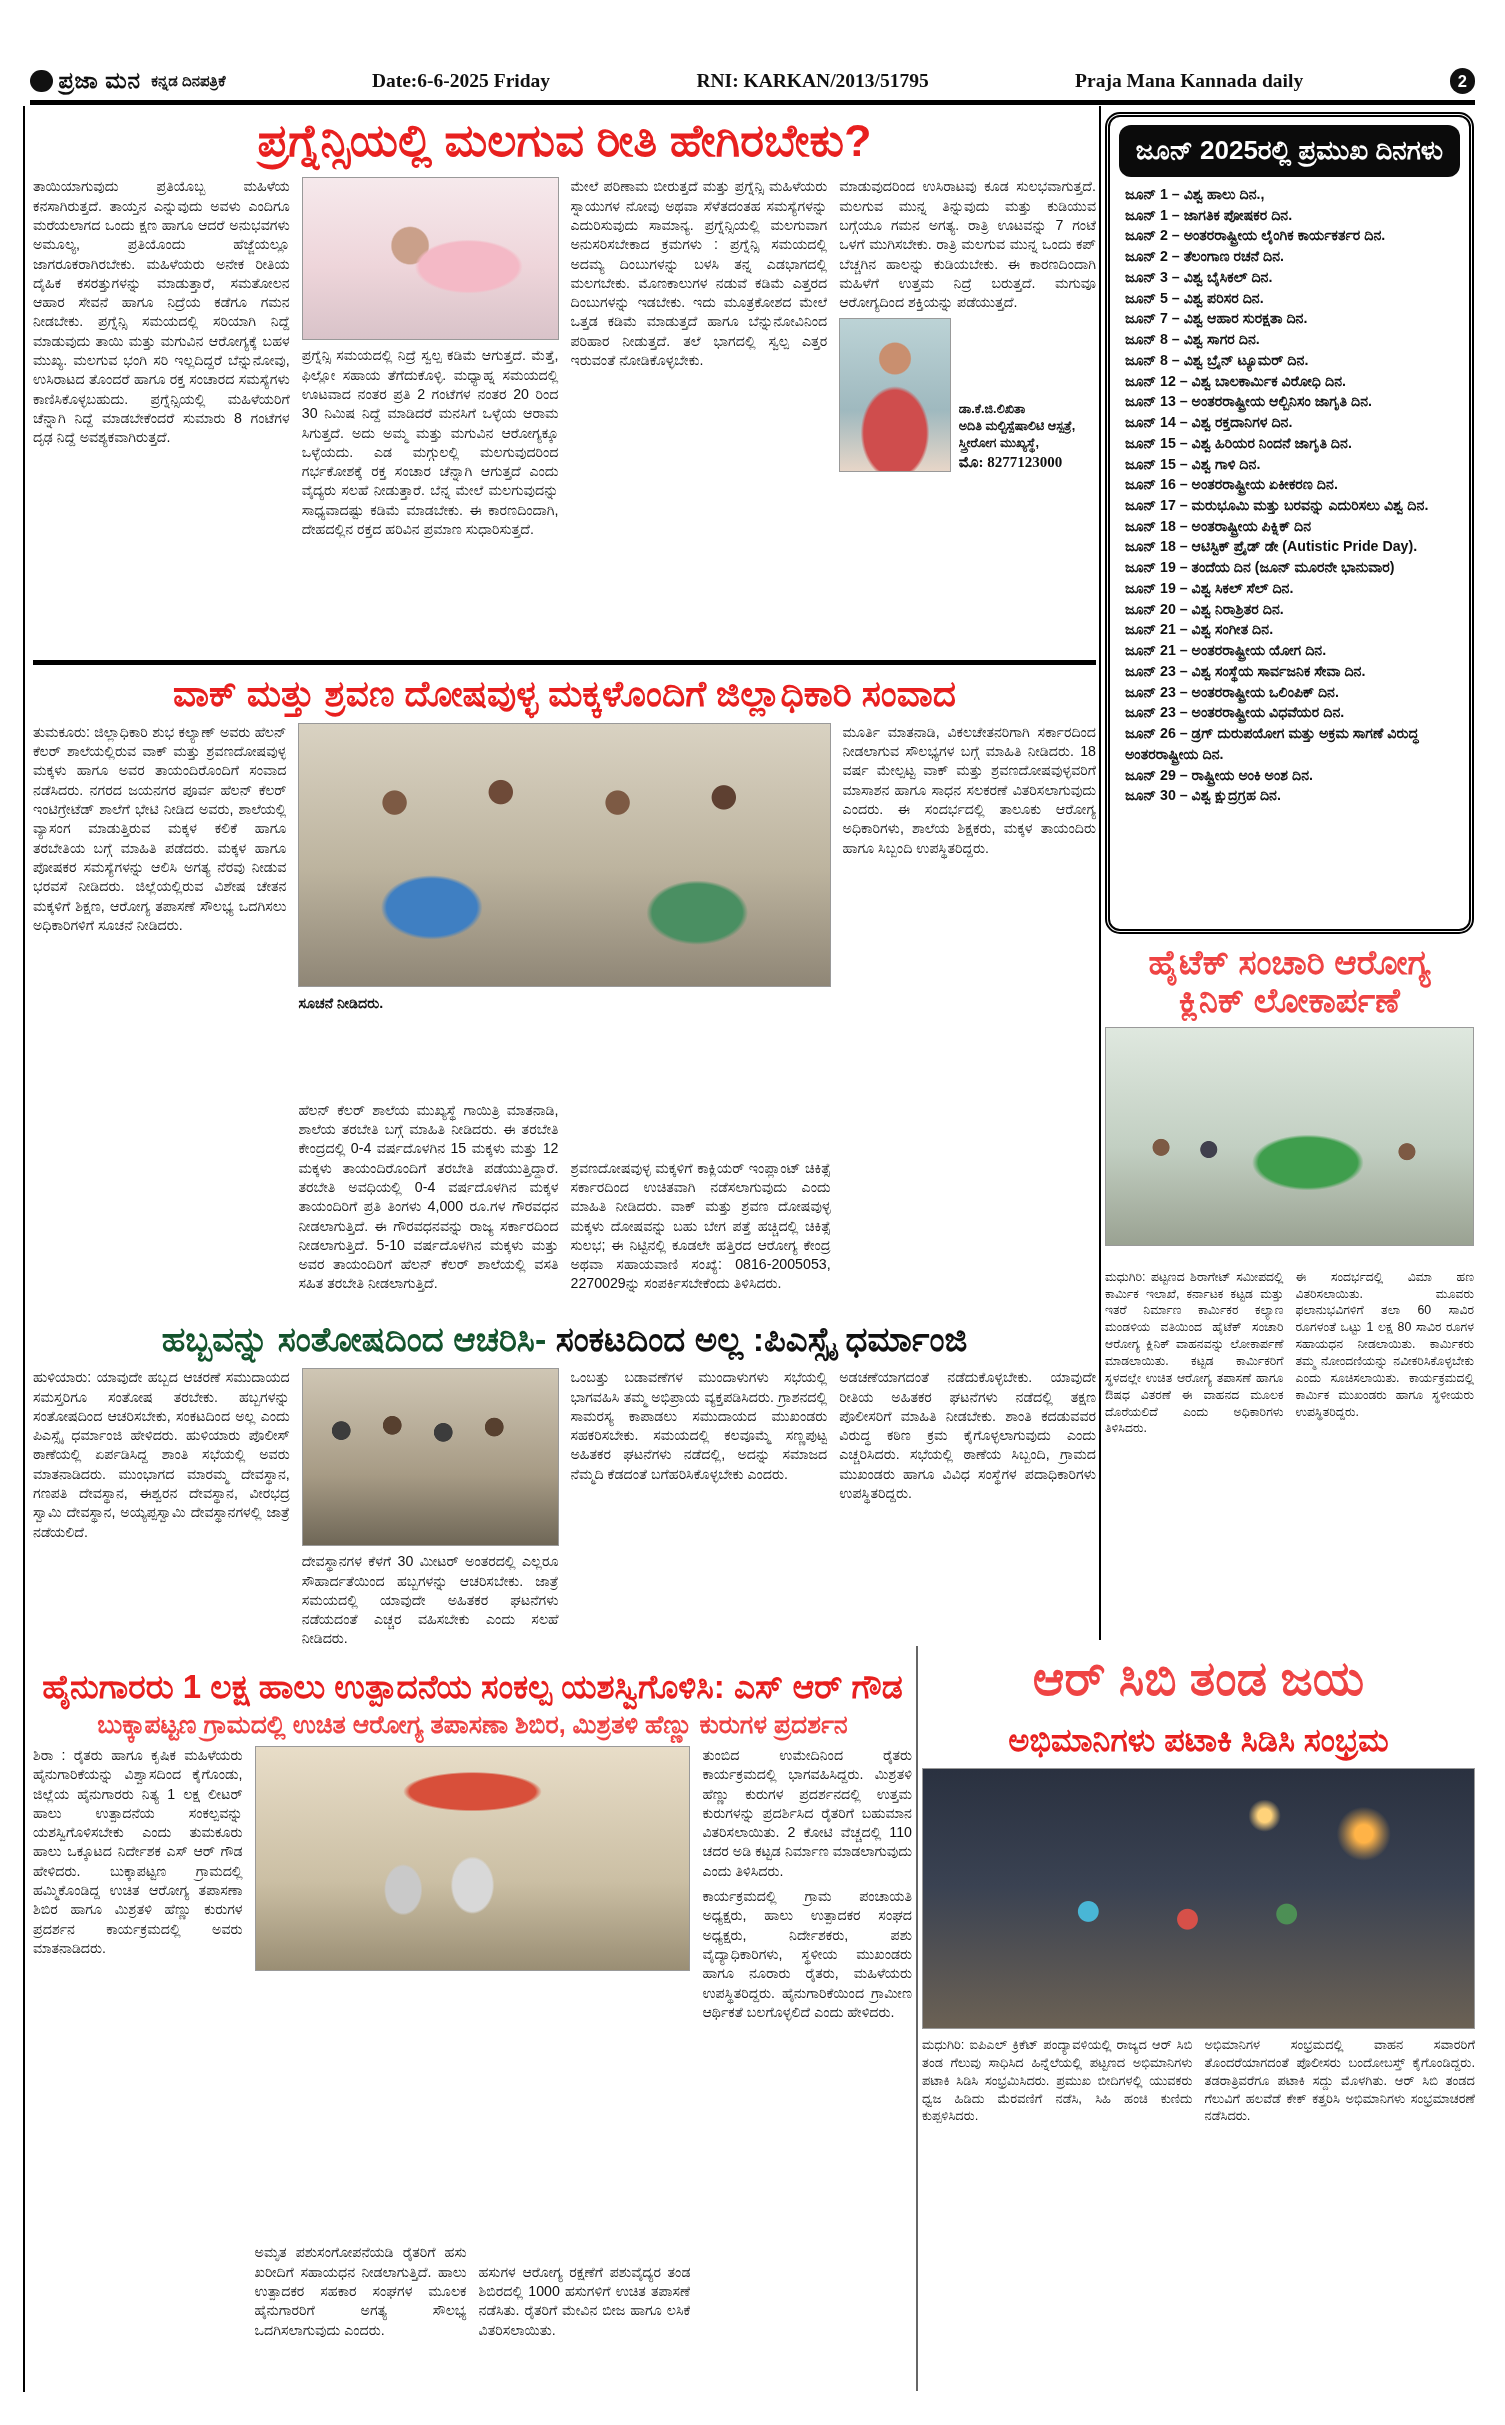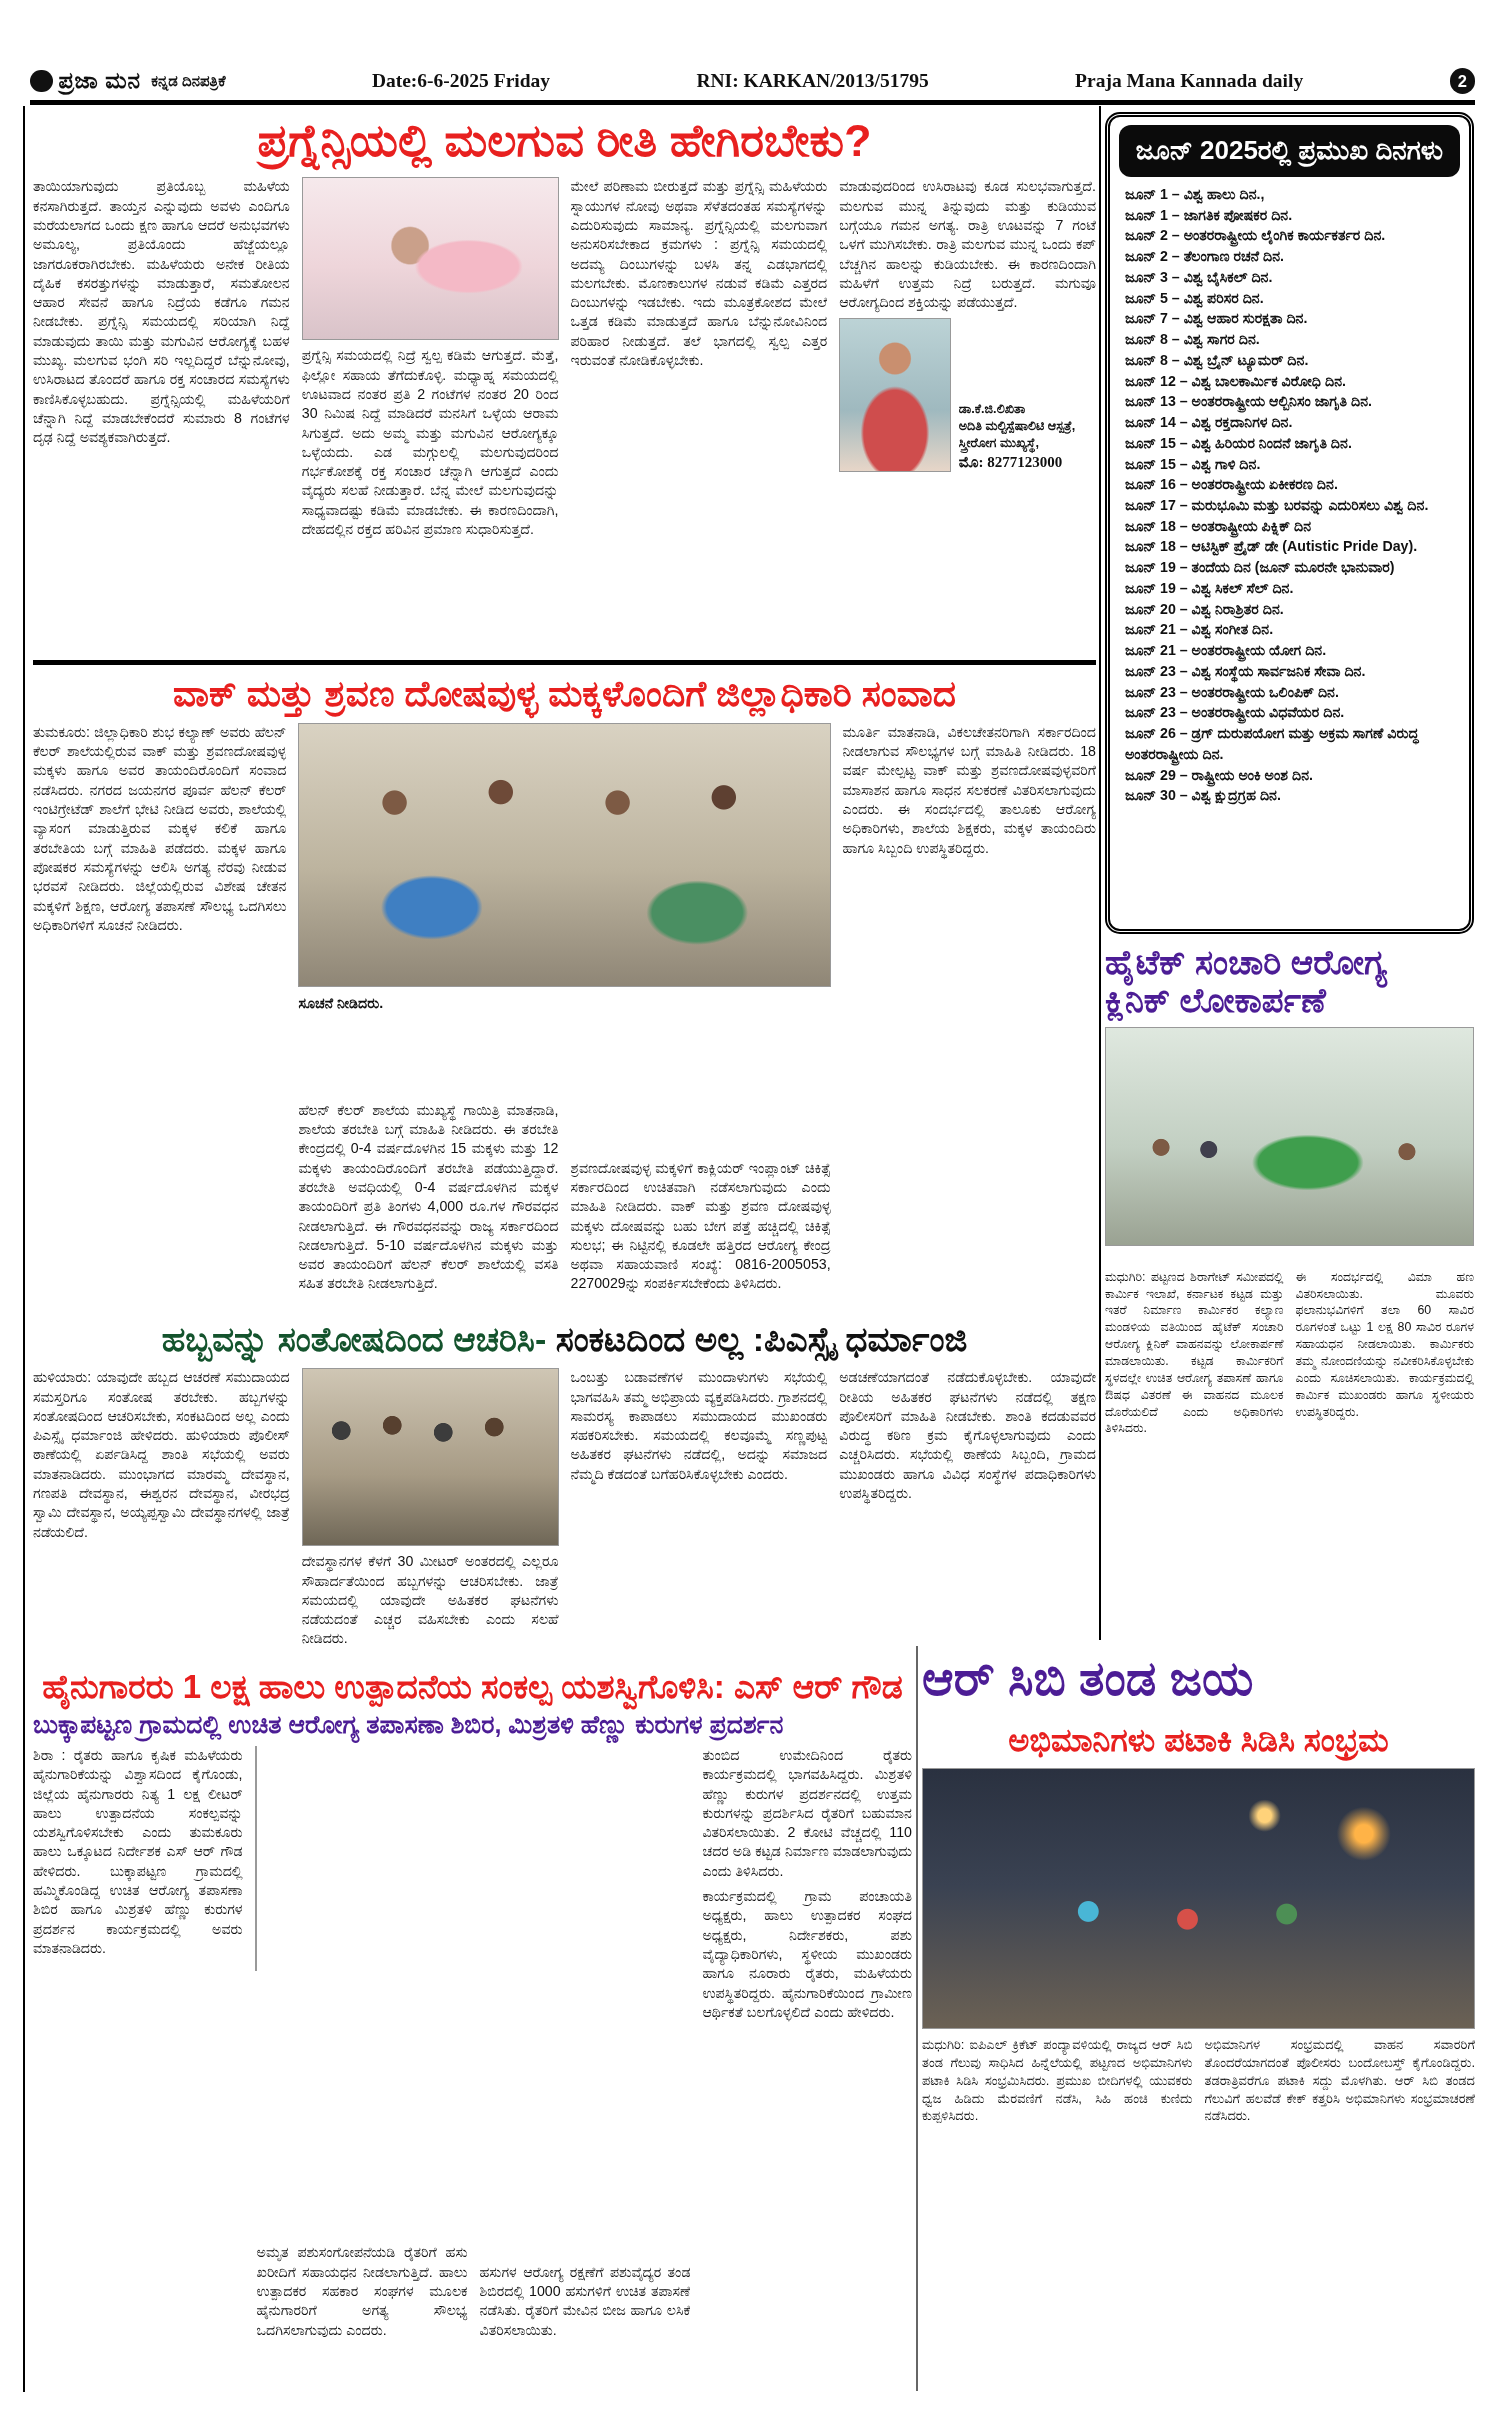--- a/index.html
+++ b/index.html
@@ -16,21 +16,21 @@
   .logo-emblem{width:22.5px;height:22.5px;border-radius:50%;background:#111;display:inline-block;}
   .mast-item{font-size:19.5px;font-weight:bold;font-family:"Liberation Serif","DejaVu Serif",serif;}
   .page-circle{width:25.5px;height:25.5px;border-radius:50%;background:#111;color:#fff;font-size:16.5px;font-weight:bold;display:flex;align-items:center;justify-content:center;}
   .mast-rule{position:absolute;left:30px;right:30px;top:100px;height:4.5px;background:#000;}
   .left-rule{position:absolute;left:22.5px;top:106px;width:2.2px;height:2286px;background:#000;}
   .mid-rule{position:absolute;left:1099px;top:106px;width:1.5px;height:1534px;background:#000;}
   .bot-rule{position:absolute;left:916px;top:1646px;width:1.5px;height:745px;background:#666;}
 
   
   .headline-red{color:#e8201f;font-weight:bold;text-align:center;line-height:1.05;}
-  .headline-black{color:#4c1d95;font-weight:bold;text-align:left;line-height:1.05;}
+  .headline-black{color:#ef4444;font-weight:bold;text-align:center;line-height:1.05;}
   .cols{display:flex;gap:12px;overflow:hidden;}
   .col{flex:1;font-size:14.2px;line-height:1.36;text-align:justify;overflow:hidden;}
   .col p{margin:0 0 6px 0;text-indent:19.5px;}
   .col p.nofirst{text-indent:0;}
   figure{margin:0;}
   .ph{width:100%;border:0.7px solid #999;box-sizing:border-box;position:relative;overflow:hidden;}
 
   
   .art1{position:absolute;left:33px;top:109px;width:1063px;height:547px;}
   .art1 .headline-red{font-size:45px;padding:7.5px 0 13.5px;}
@@ -75,21 +75,21 @@
      radial-gradient(15px 15px at 35% 32%, #57402f 0 60%, transparent 65%),
      radial-gradient(15px 15px at 55% 36%, #3c3c3c 0 60%, transparent 65%),
      radial-gradient(15px 15px at 75% 33%, #57402f 0 60%, transparent 65%),
      linear-gradient(180deg,#cfc6b4 0%,#a79b85 60%,#6f6757 100%);}
 
   
   .art4{position:absolute;left:33px;top:1667px;width:879px;height:721px;}
   .art4 .headline-red{font-size:33px;padding:3px 0 6px;}
   .art4 .sub{font-size:25px;padding-bottom:9px;}
   .art4 .cols{height:600px;}
-  .art4 .mid{flex:2.08;display:flex;gap:0;overflow:hidden;}
+  .art4 .mid{flex:2.08;display:flex;flex-direction:column;gap:6px;overflow:hidden;}
   .ph-milk{height:225px;background:
      radial-gradient(34px 45px at 50% 62%, #d8d8d8 0 58%, transparent 64%),
      radial-gradient(30px 40px at 34% 64%, #c9c9c9 0 58%, transparent 64%),
      radial-gradient(105px 30px at 50% 20%, #d84f3a 0 60%, transparent 66%),
      linear-gradient(180deg,#e8ddc8 0%,#cbbfa4 60%,#9a8e74 100%);}
 
   
   .art5{position:absolute;left:922px;top:1648px;width:553px;height:741px;}
   .art5 .headline-black{font-size:48px;padding:6px 0 3px;}
   .art5 .headline-red{font-size:32px;padding:16.5px 0 10.5px;}

